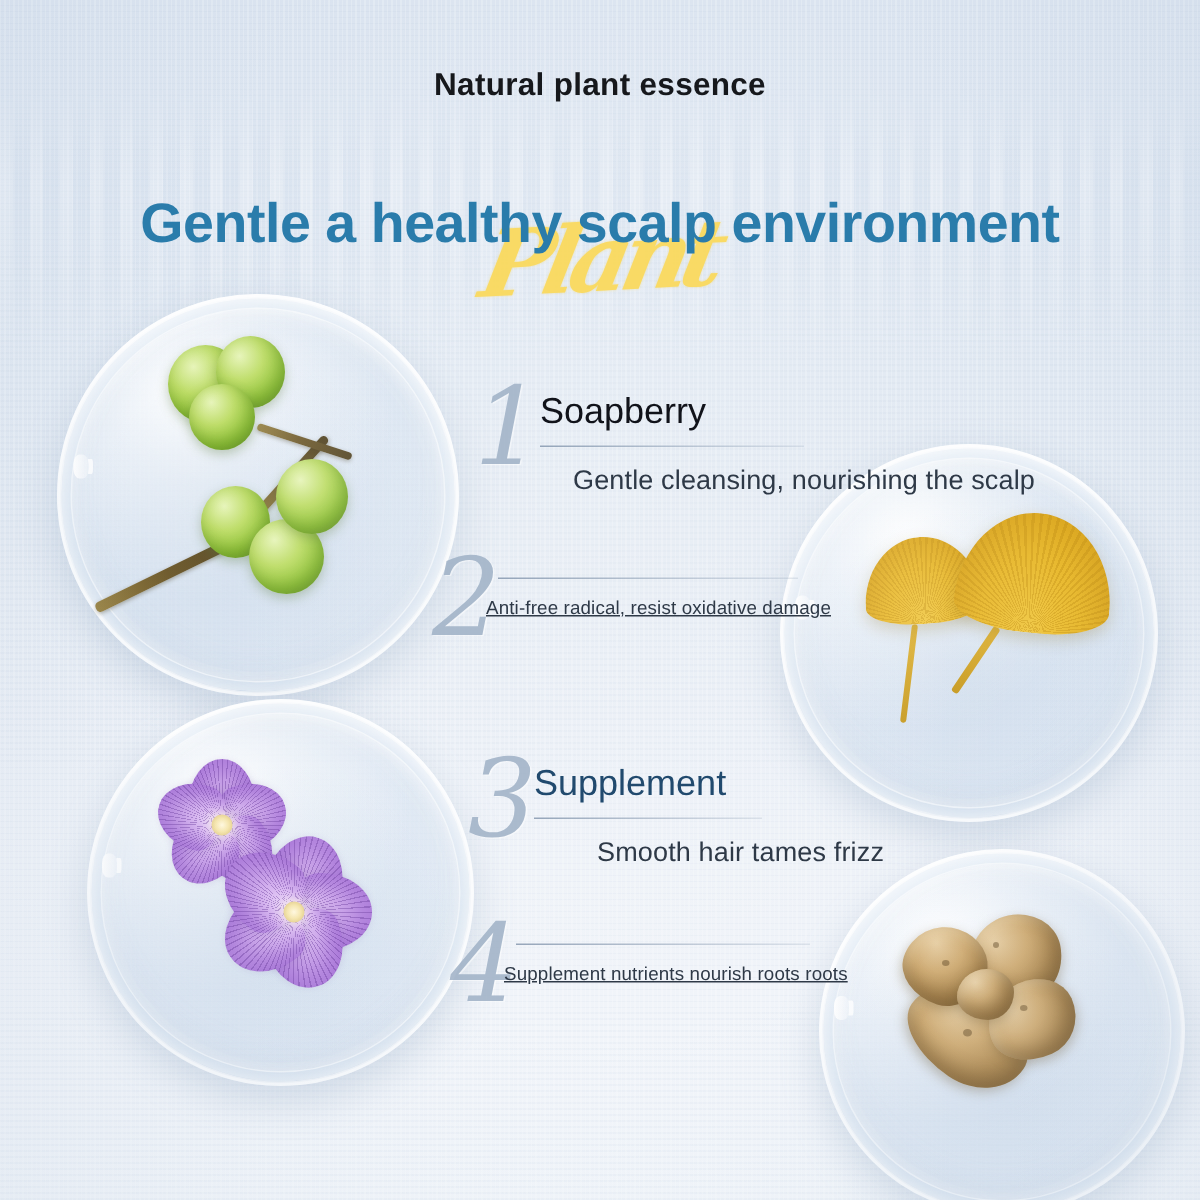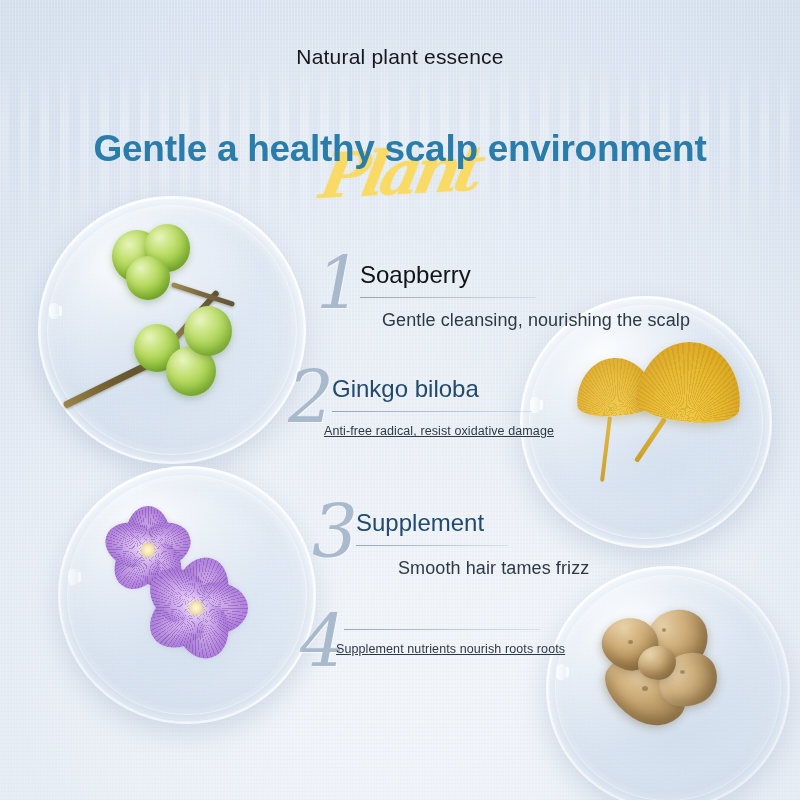--- a/index.html
+++ b/index.html
@@ -31,21 +31,21 @@
             mask-image:linear-gradient(180deg,rgba(0,0,0,0),rgba(0,0,0,1) 35%,rgba(0,0,0,0));
   }
   .vignette{
     position:absolute;inset:0;pointer-events:none;
     background:radial-gradient(ellipse at 50% 40%, rgba(255,255,255,.25) 0%, rgba(255,255,255,0) 55%, rgba(178,196,218,.22) 100%);
   }
 
   
   .eyebrow{
     position:absolute;left:0;right:0;top:45px;text-align:center;
-    font-size:21px;font-weight:normal;color:#16181c;letter-spacing:.2px;
+    font-size:21px;font-weight:bold;color:#16181c;letter-spacing:.2px;
     z-index:6;
   }
   .script{
     position:absolute;left:0;right:0;top:136px;text-align:center;z-index:4;
     font-family:"DejaVu Serif", serif;font-style:italic;font-weight:bold;
     font-size:62px;color:#fbd959;
     transform:skewX(-14deg) rotate(-3deg);
     letter-spacing:-6px;opacity:.92;
     text-shadow:0 0 2px rgba(250,213,85,.5);
   }
@@ -260,21 +260,20 @@
       <div class="body">
         <div class="title">Soapberry</div>
         <div class="rule"></div>
         <div class="desc">Gentle cleansing, nourishing the scalp</div>
       </div>
     </div>
 
     <div class="item" id="item-2">
       <div class="num">2</div>
       <div class="body">
-        <div class="title blue">Ginkgo biloba</div>
         <div class="rule"></div>
         <div class="desc wide">Anti-free radical, resist oxidative damage</div>
       </div>
     </div>
 
     <div class="item" id="item-3">
       <div class="num">3</div>
       <div class="body">
         <div class="title blue">Supplement</div>
         <div class="rule"></div>

